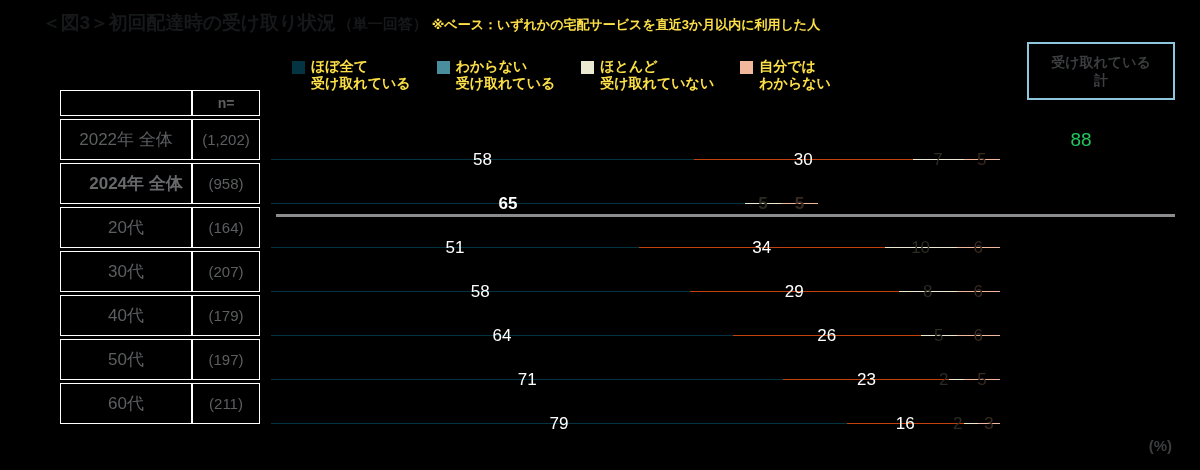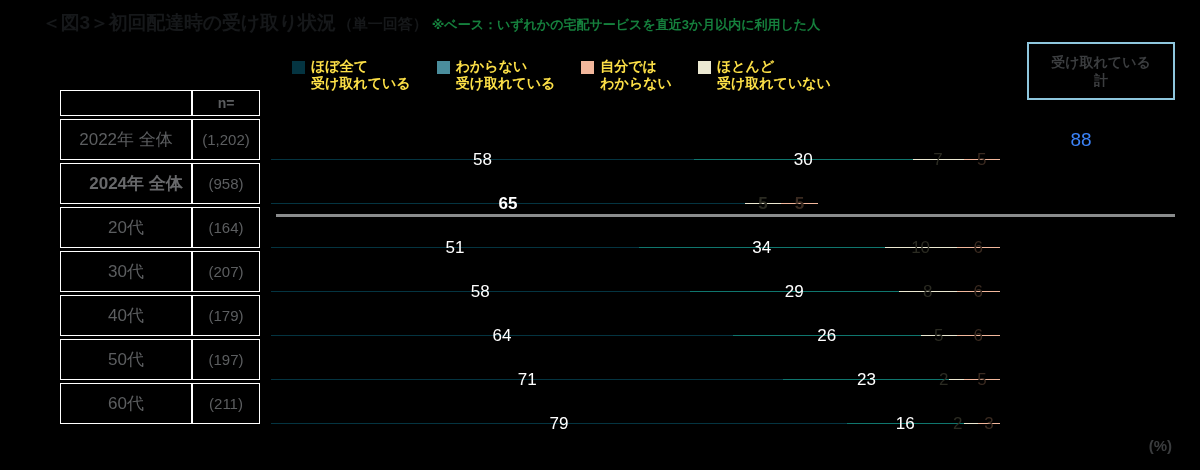--- a/index.html
+++ b/index.html
@@ -30,21 +30,21 @@
   }
   .title-sub {
     font-size: 15px;
     font-weight: bold;
     color: #16181a;
     margin-left: 2px;
   }
   .title-note {
     font-size: 13px;
     font-weight: bold;
-    color: #15803d;
+    color: #fde047;
     margin-left: 4px;
   }
 
   
   .legend {
     position: absolute;
     left: 292px;
     top: 58px;
     display: flex;
     gap: 0px;
@@ -136,42 +136,42 @@
 
   .seg {
     display: flex;
     align-items: center;
     justify-content: center;
     font-size: 17px;
     position: relative;
     margin-top: 40px;
   }
   .seg-a { background: #043441; color: #ffffff; }
-  .seg-b { background: #0f766e; color: #ffffff; text-align: center; }
+  .seg-b { background: #c2410c; color: #ffffff; text-align: center; }
   .seg-c { background: #ece9d2; color: #2b2b22; }
   .seg-d { background: #f2b79c; color: #3a2a20; }
   .row-bold .seg { font-weight: bold; }
 
   
   .seg .lbl-out {
     position: absolute;
     right: 100%;
     margin-right: 1px;
     color: #2b2b22;
   }
 
   
   .cell-total {
     width: 148px;
     margin-left: 7px;
     display: flex;
     align-items: center;
     justify-content: center;
     font-size: 19px;
-    color: #3b82f6;
+    color: #22c55e;
   }
   .row-bold .cell-total { color: #000000; font-weight: bold; }
 
   
   .sep-line {
     position: absolute;
     left: 276px;
     top: 214px;
     width: 899px;
     height: 3px;
@@ -202,28 +202,28 @@
     <span class="legend-swatch" style="background:#043441"></span>
     <span class="legend-text">ほぼ全て
 受け取れている</span>
   </div>
   <div class="legend-item">
     <span class="legend-swatch" style="background:#4a8d9c"></span>
     <span class="legend-text">わからない
 受け取れている</span>
   </div>
   <div class="legend-item">
+    <span class="legend-swatch" style="background:#ece9d2"></span>
+    <span class="legend-text">ほとんど
+受け取れていない</span>
+  </div>
+  <div class="legend-item">
     <span class="legend-swatch" style="background:#f2b79c"></span>
     <span class="legend-text">自分では
 わからない</span>
-  </div>
-  <div class="legend-item">
-    <span class="legend-swatch" style="background:#ece9d2"></span>
-    <span class="legend-text">ほとんど
-受け取れていない</span>
   </div>
 </div>
 
 <div class="total-box">
   <span class="total-box-label">受け取れている
 計</span>
 </div>
 
 <div class="grid">
 

